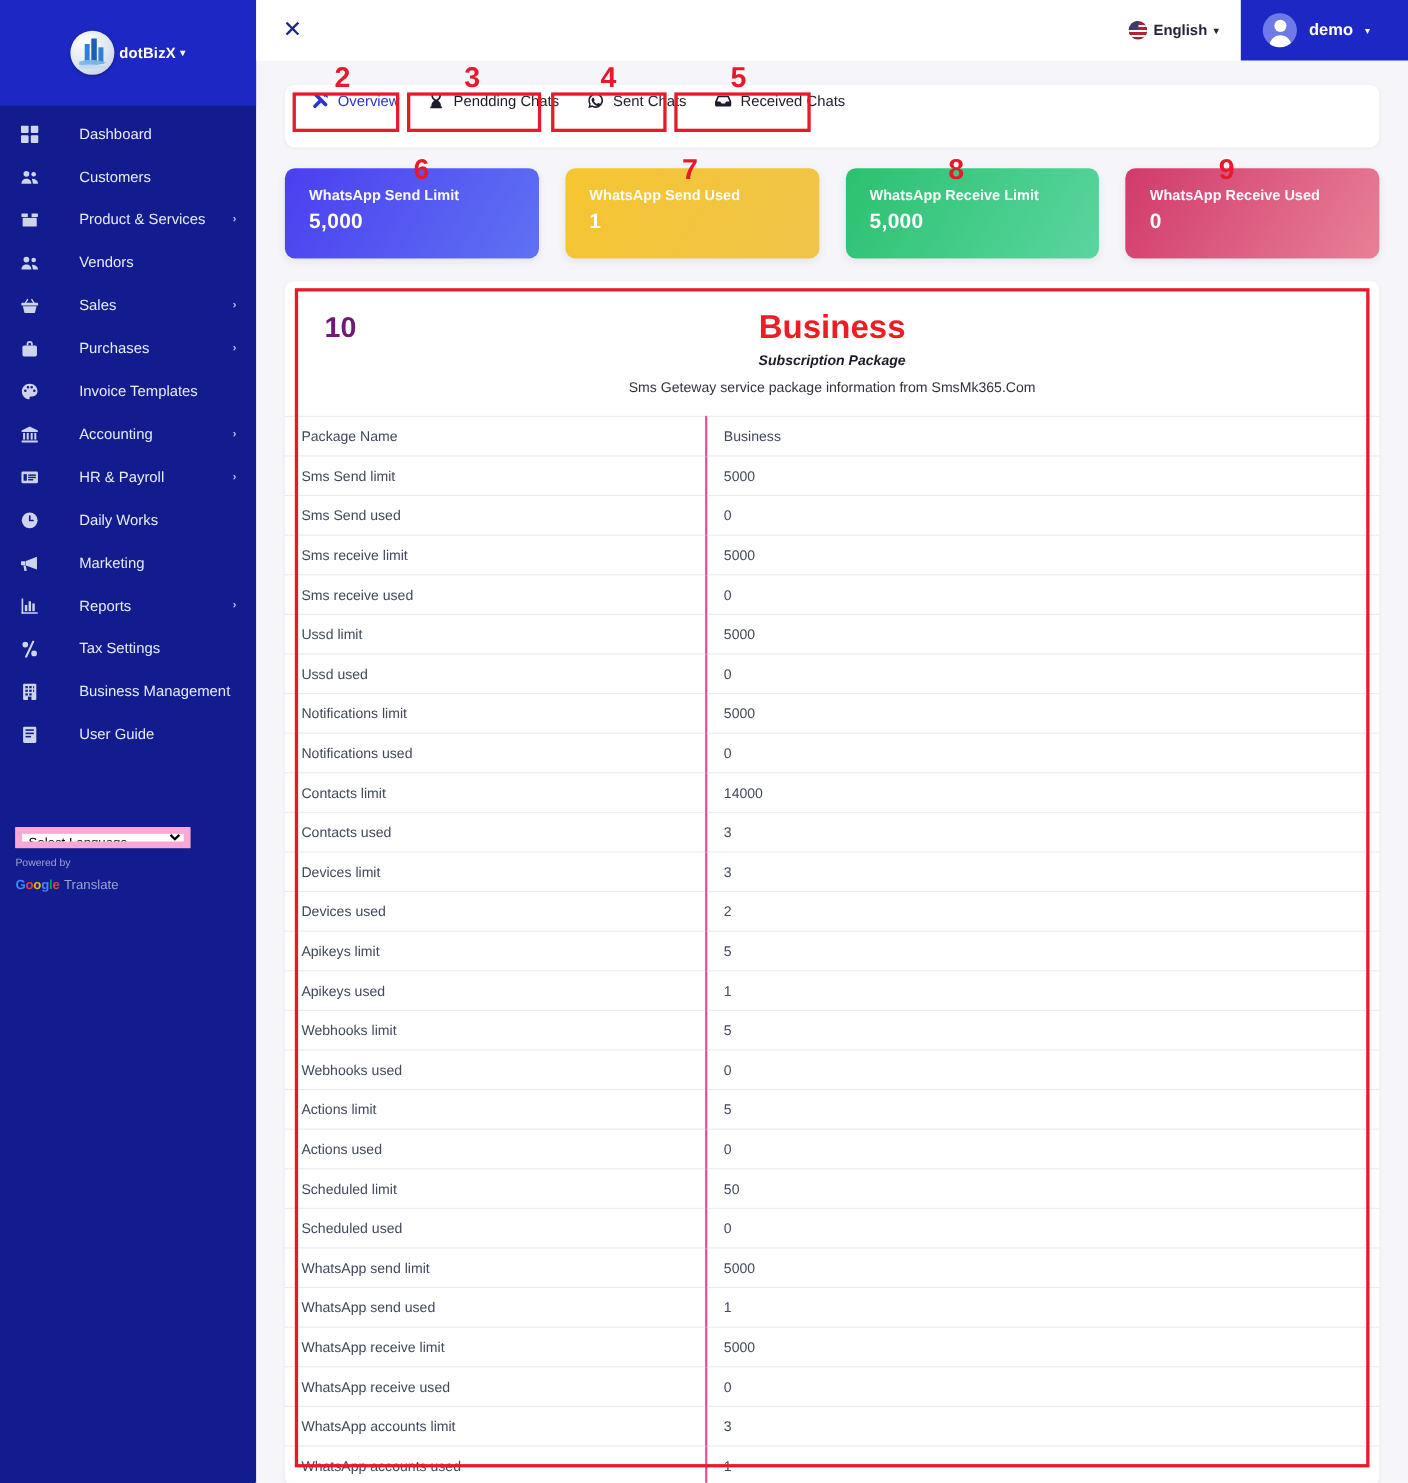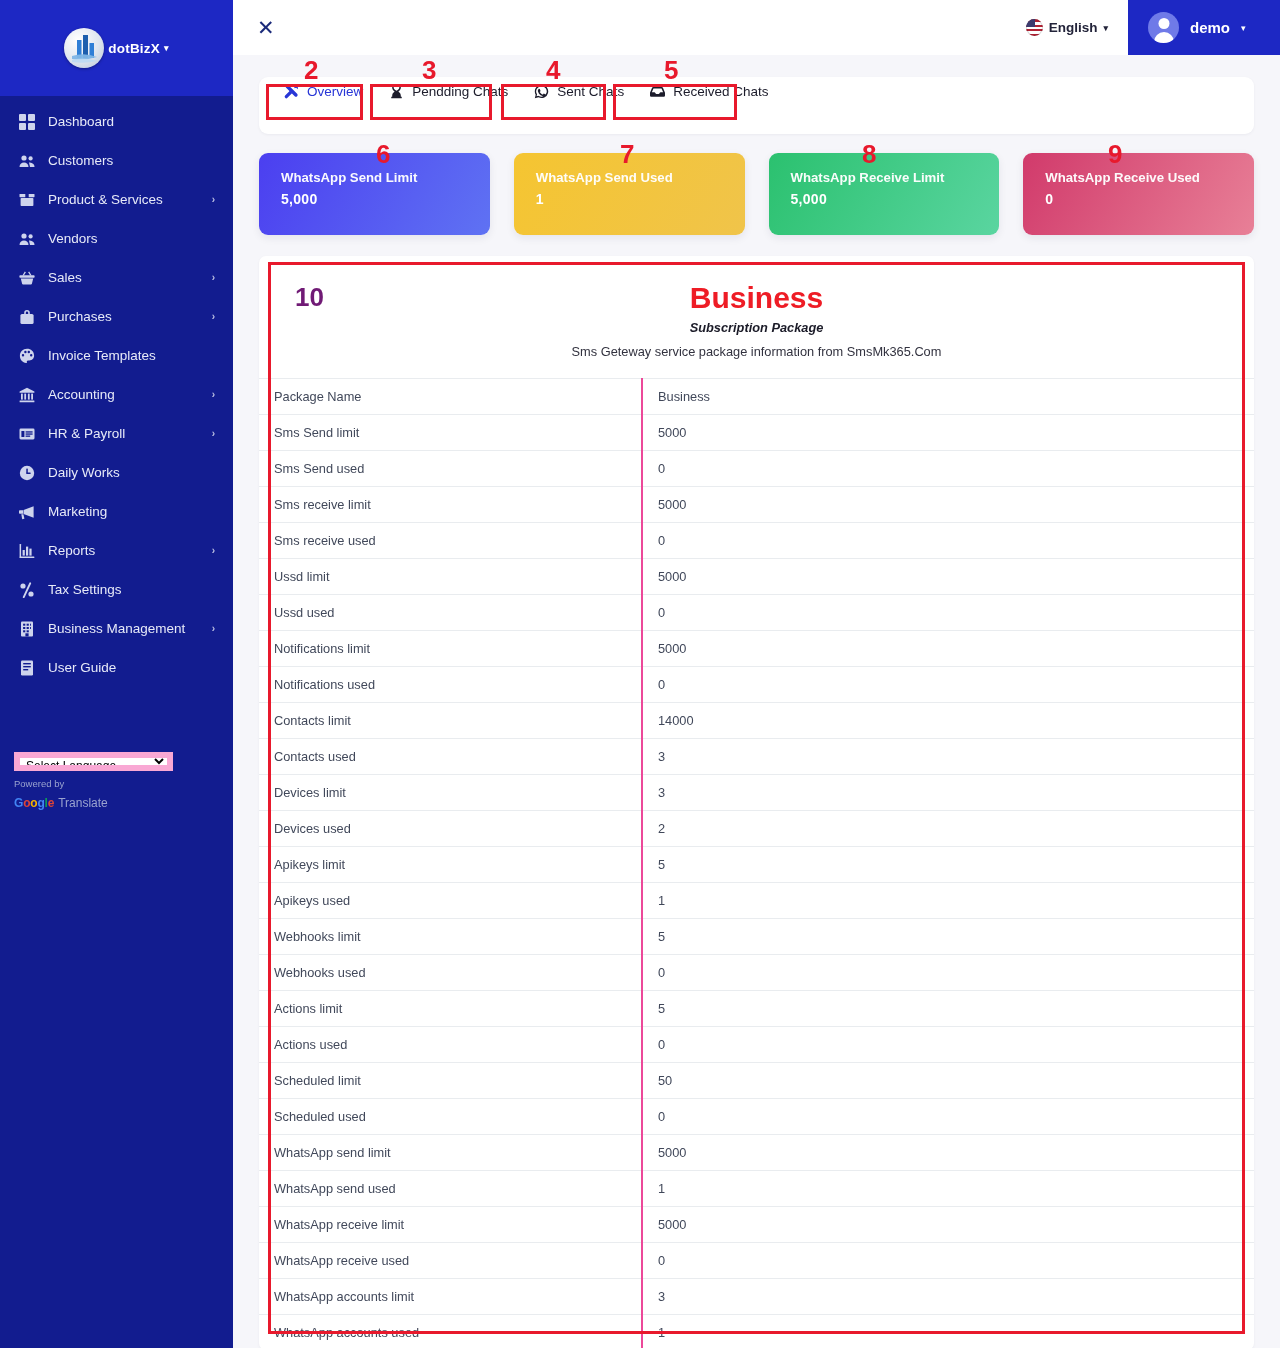--- a/index.html
+++ b/index.html
@@ -38,21 +38,21 @@
     font-size: 13.5px; font-weight: bold; letter-spacing: .2px;
     display: flex; align-items: center; gap: 4px;
   }
   .caret-sm { font-size: 9px; }
 
   .nav { padding-top: 6px; }
   .nav-item {
     display: flex; align-items: center;
     height: 39px; padding: 0 18px 0 17px;
     font-size: 13.5px; color: #e7eaf8;
-    cursor: pointer; position: relative;
+    cursor: pointer; position: relative; gap: 24px;
   }
   .nav-ico {
     width: 19px; height: 19px; margin-right: 12px;
     display: inline-flex; align-items: center; justify-content: center;
     flex: 0 0 19px; opacity: .93;
   }
   .nav-ico svg { width: 16px; height: 16px; fill: #dde2f5; }
   .nav-label { flex: 1 1 auto; white-space: nowrap; }
   .nav-arrow { font-size: 10px; opacity: .8; font-weight: bold; }
 
@@ -137,21 +137,21 @@
   .tab .ico-fill { fill: currentColor; }
 
   
   .stats { display: flex; gap: 24px; margin-top: 19px; }
   .stat {
     flex: 1 1 0; height: 82px; border-radius: 9px;
     padding: 17px 20px 0 22px; color: #fff;
     box-shadow: 0 3px 8px rgba(30,30,70,.08);
   }
   .stat-label { font-size: 13.2px; font-weight: bold; opacity: .97; }
-  .stat-value { font-size: 14px; font-weight: bold; margin-top: 6px; letter-spacing:.3px; }
+  .stat-value { font-size: 19px; font-weight: bold; margin-top: 6px; letter-spacing:.3px; }
   .s-blue   { background: linear-gradient(120deg, #4b3ff0 0%, #5f72f3 100%); }
   .s-yellow { background: linear-gradient(120deg, #f5c531 0%, #f0c44a 100%); }
   .s-green  { background: linear-gradient(120deg, #2bc16f 0%, #5ad5a0 100%); }
   .s-pink   { background: linear-gradient(120deg, #d13a6b 0%, #e88097 100%); }
 
   
   .package-card {
     background: #fff; border-radius: 7px; margin-top: 21px;
     padding: 26px 0 0 0; position: relative;
     box-shadow: 0 1px 3px rgba(20,20,60,.05);

